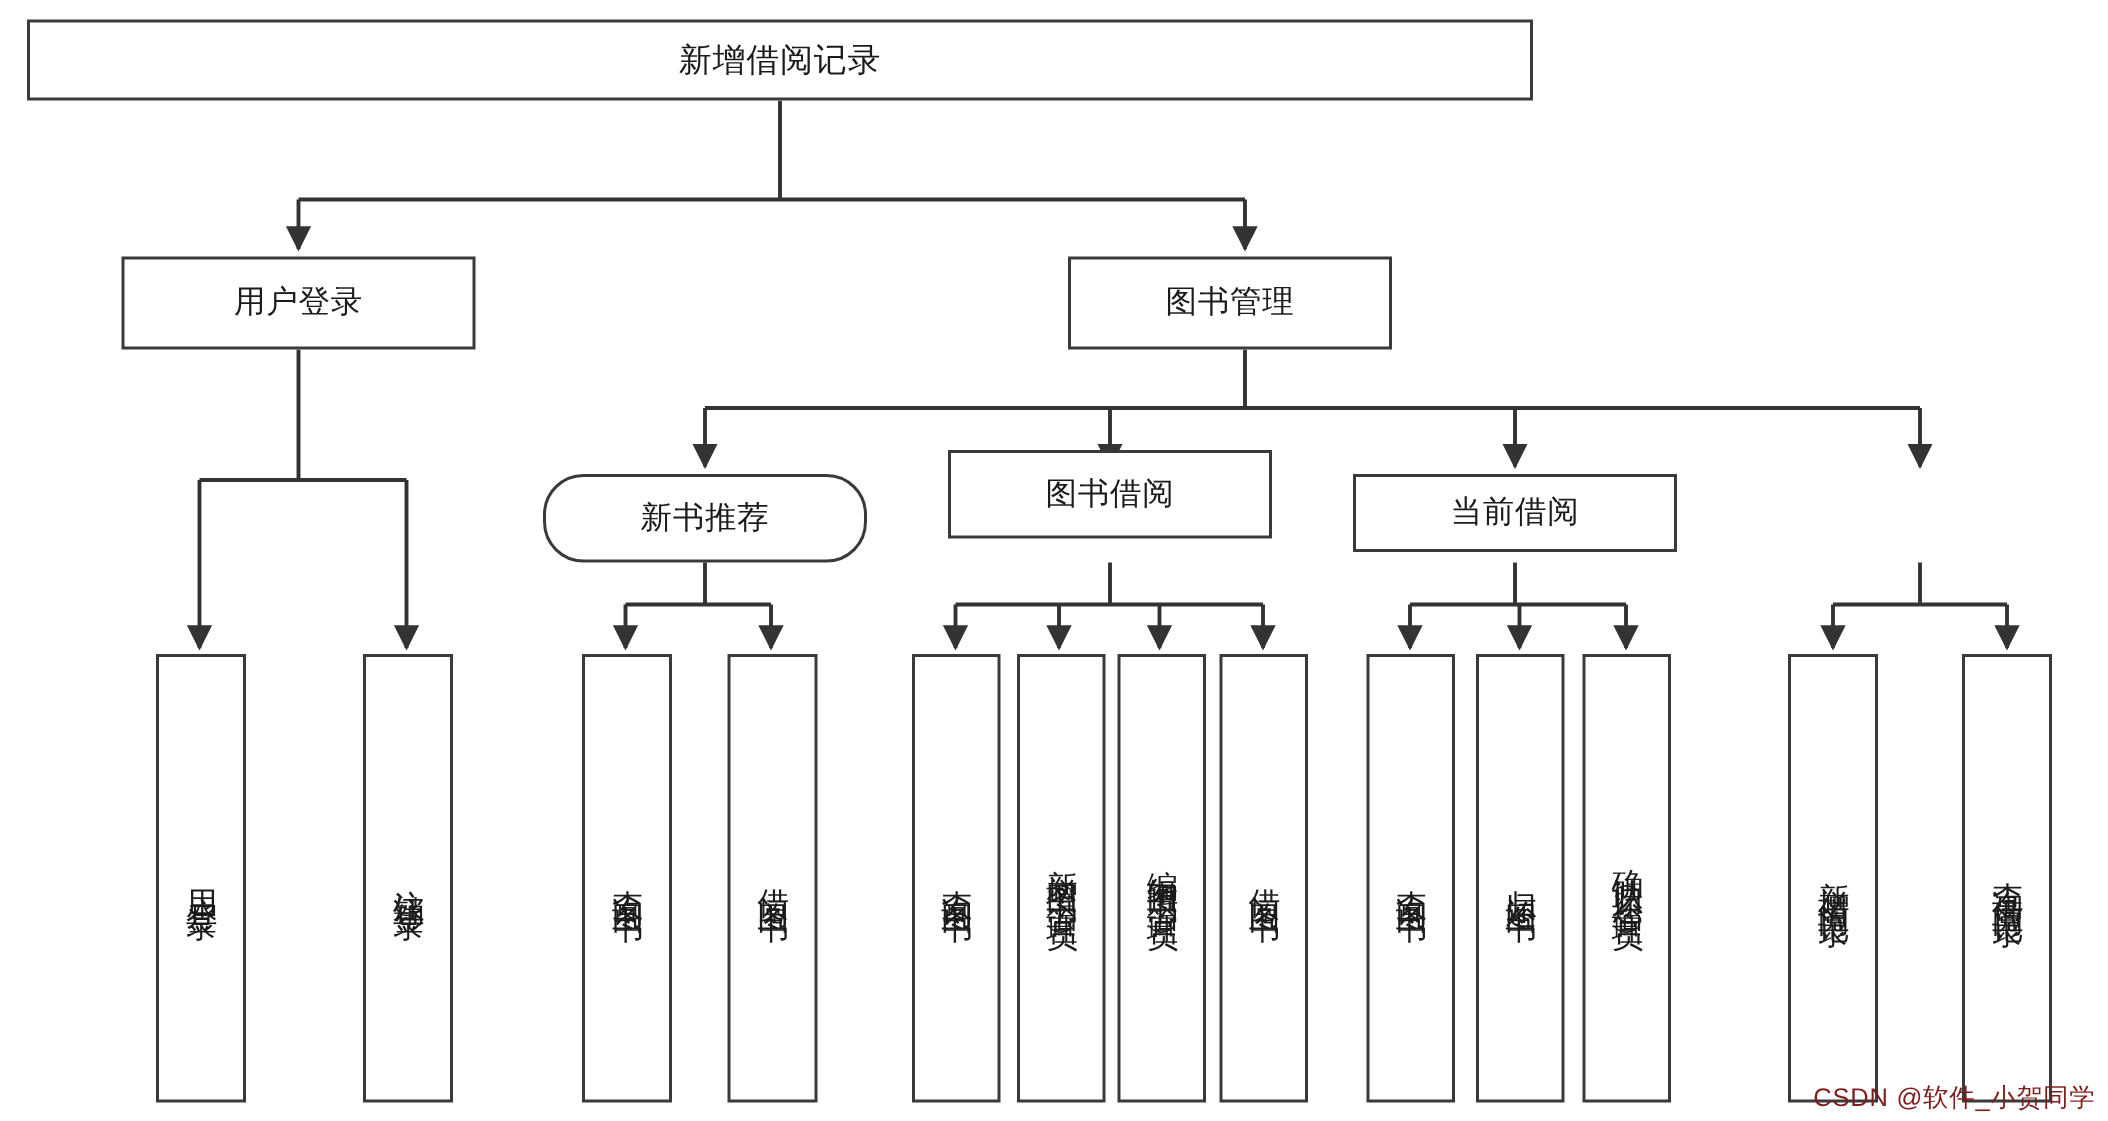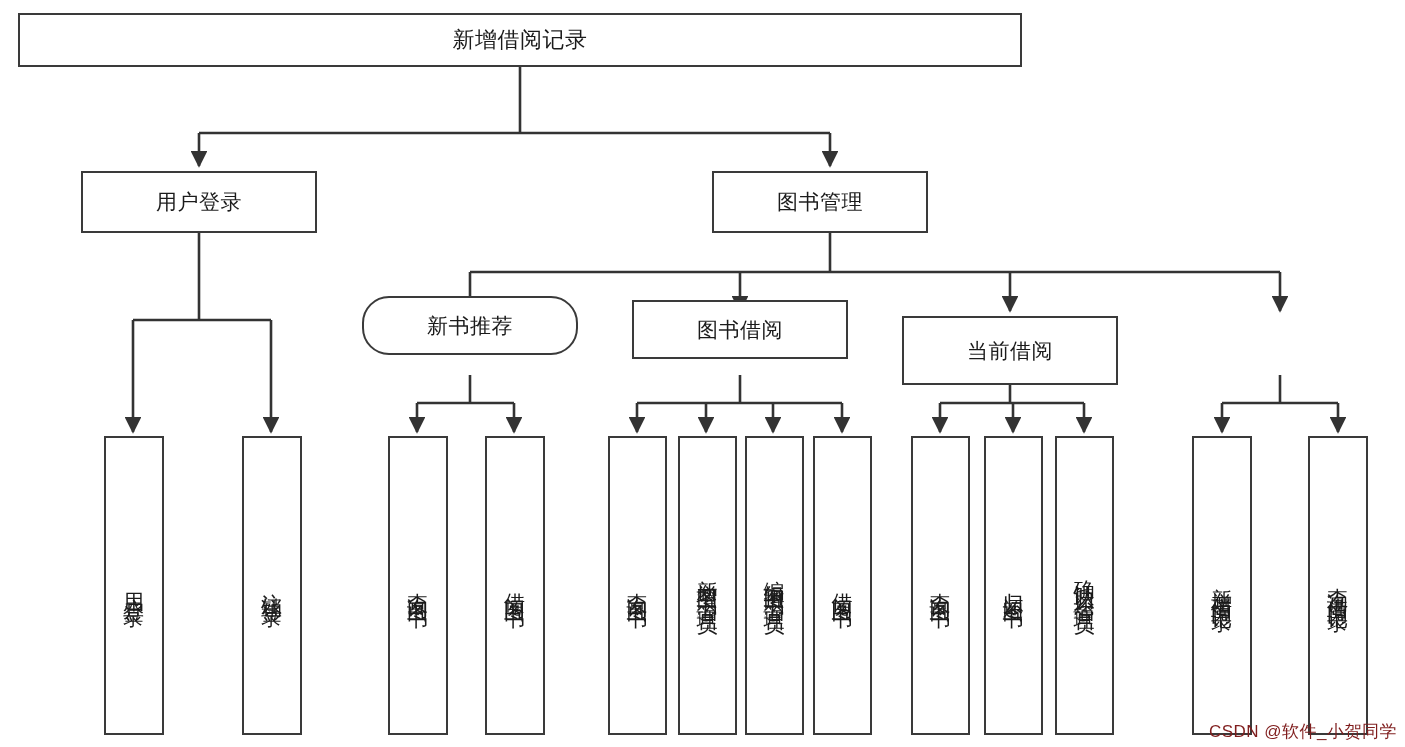--- a/index.html
+++ b/index.html
@@ -138,29 +138,29 @@
   </div>
 
   <div class="node horiz" style="left:81px; top:171px; width:236px; height:62px;">
     <span class="node-label">用户登录</span>
   </div>
 
   <div class="node horiz" style="left:712px; top:171px; width:216px; height:62px;">
     <span class="node-label">图书管理</span>
   </div>
 
-  <div class="node horiz" style="left:362px; top:296px; width:216px; height:59px;border-radius:27px;">
+  <div class="node horiz" style="left:362px; top:316px; width:216px; height:59px;border-radius:27px;">
     <span class="node-label">新书推荐</span>
   </div>
 
   <div class="node horiz" style="left:632px; top:300px; width:216px; height:59px;">
     <span class="node-label">图书借阅</span>
   </div>
 
-  <div class="node horiz" style="left:902px; top:316px; width:216px; height:69px;">
+  <div class="node horiz" style="left:902px; top:316px; width:216px; height:52px;">
     <span class="node-label">当前借阅</span>
   </div>
 
 
   <div class="node vert" style="left:104px; top:436px; width:60px; height:299px;">
     <span class="node-label">用户登录</span>
   </div>
 
   <div class="node vert" style="left:242px; top:436px; width:60px; height:299px;">
     <span class="node-label">注销登录</span>

